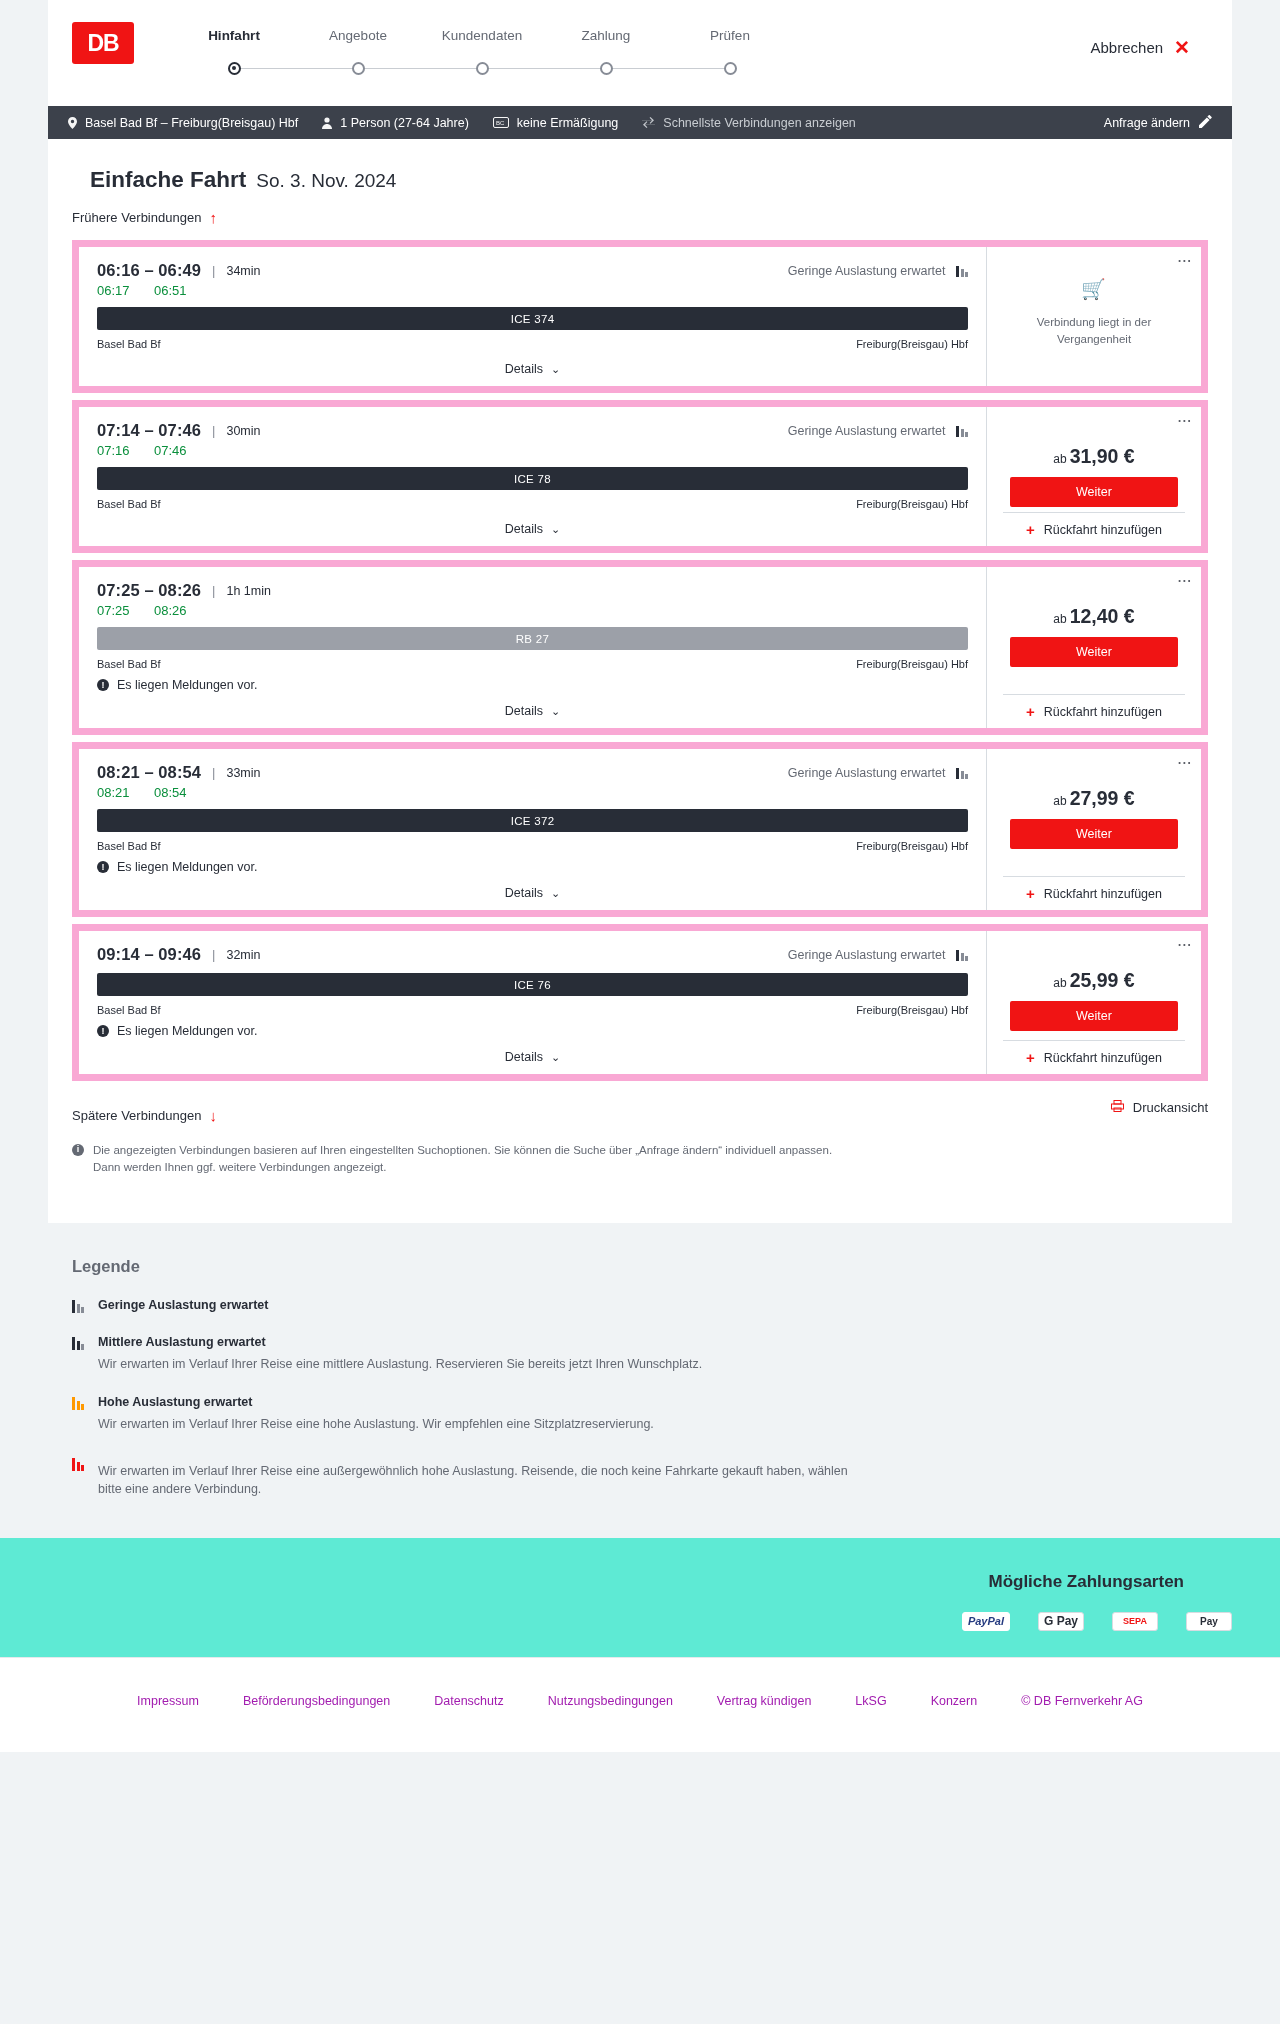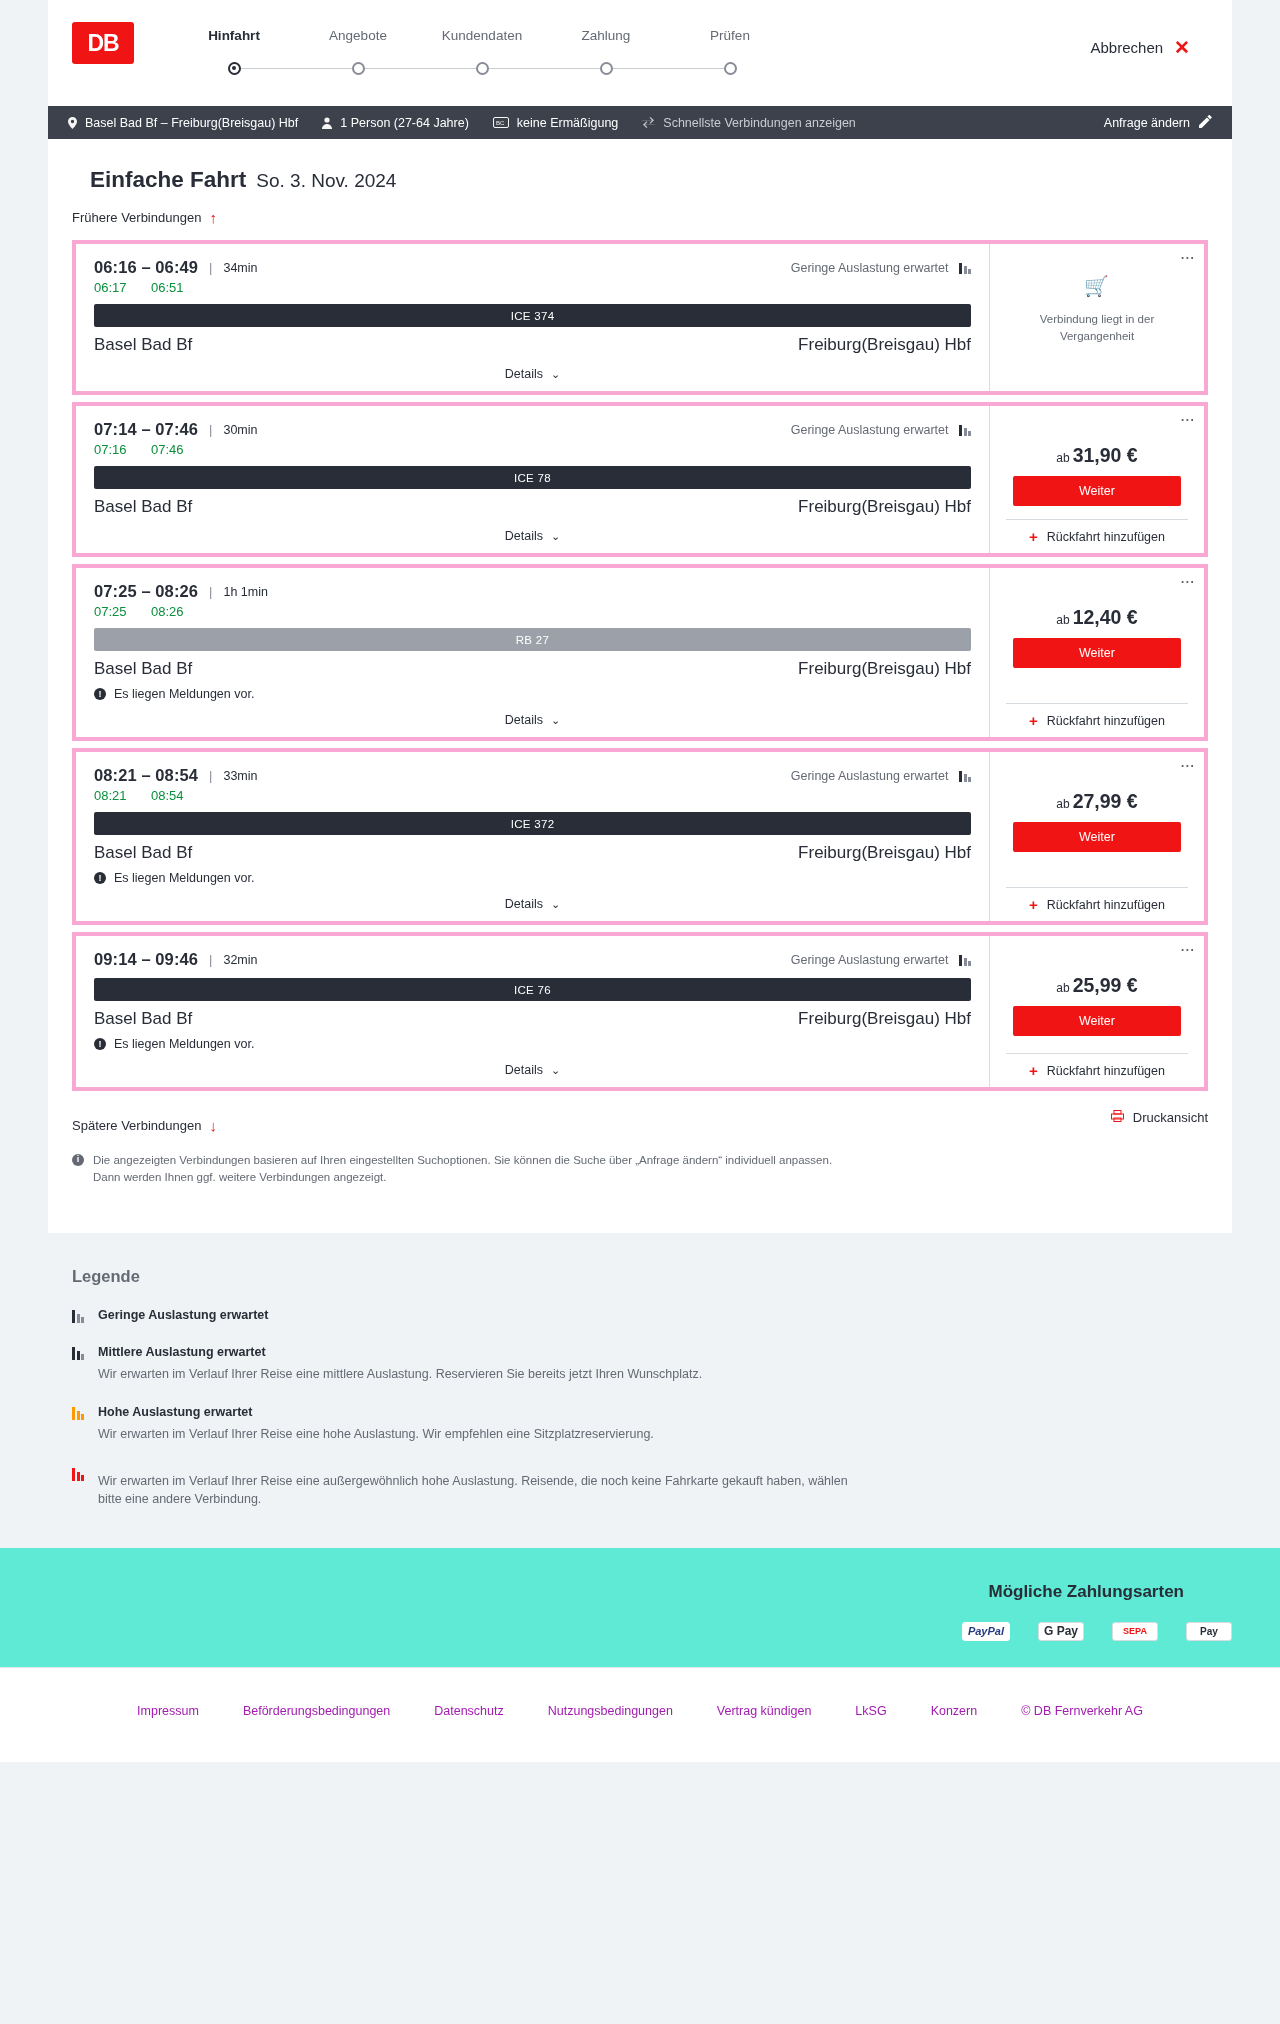--- a/index.html
+++ b/index.html
@@ -117,21 +117,21 @@
     color:#282d37;
     display:inline-flex; align-items:center;
     cursor:pointer;
   }
   .earlier .arr, .later .arr { color:#f01414; margin-left:8px; font-size:15px; }
 
   
   .cards { margin:14px 24px 0 24px; }
   .card {
     display:flex;
-    border:4px solid #f9a8d4;
+    border:7px solid #f9a8d4;
     background:#fff;
     margin-bottom:7px;
     min-height:105px;
   }
   .card .left { flex:1; padding:14px 18px 0 18px; position:relative; }
   .row1 { display:flex; align-items:center; }
   .times {
     font-size:16.5px; font-weight:bold; letter-spacing:.1px;
   }
   .sep { color:#878c96; margin:0 11px; font-size:13px;}
@@ -157,21 +157,21 @@
     border-radius:2px;
     color:#fff;
     font-size:11.5px;
     display:flex; align-items:center; justify-content:center;
     letter-spacing:.3px;
   }
   .bar.ice { background:#282d37; }
   .bar.rb { background:#9ca0a8; }
   .row3 {
     display:flex; justify-content:space-between;
-    font-size:17px; margin-top:8px; color:#282d37;
+    font-size:11px; margin-top:8px; color:#282d37;
   }
   .msg { display:flex; align-items:center; font-size:12.5px; margin-top:8px; }
   .msg .warn {
     width:12px;height:12px;border-radius:50%;
     background:#282d37;color:#fff;
     font-size:9px; display:inline-flex;align-items:center;justify-content:center;
     margin-right:8px; font-weight:bold;
   }
   .details {
     text-align:center;

